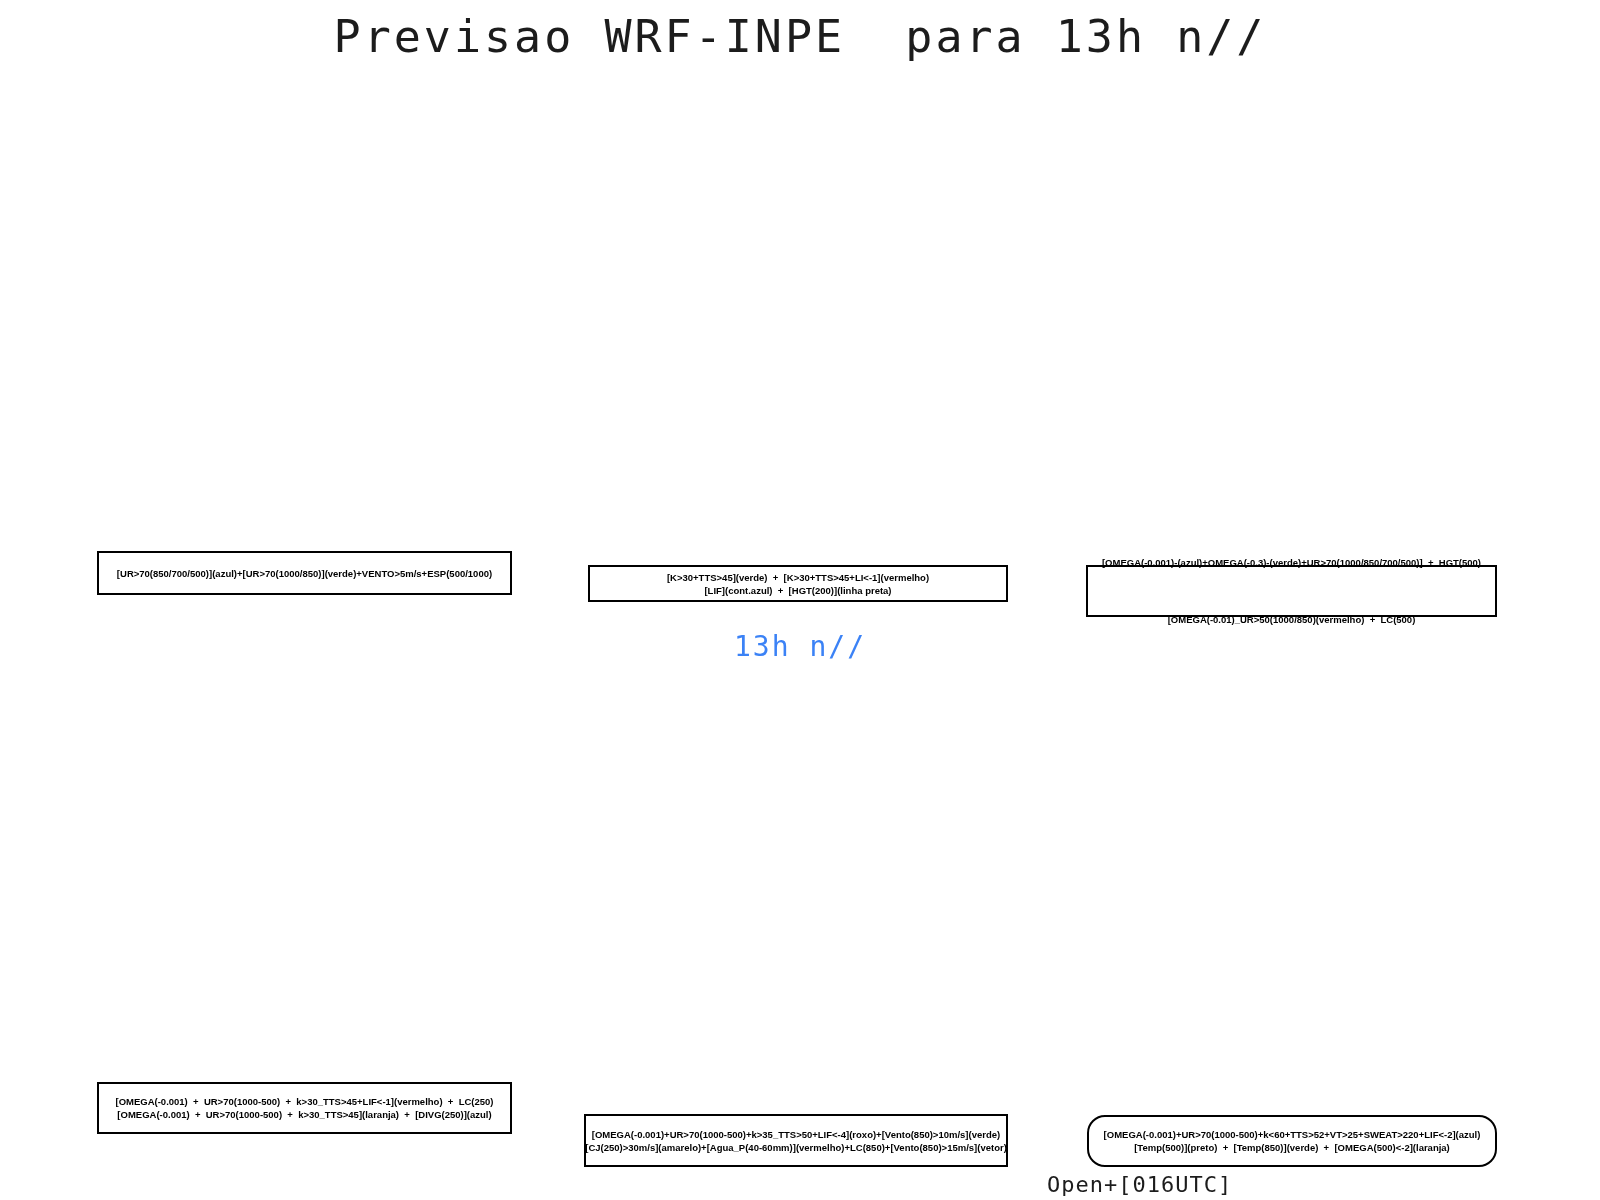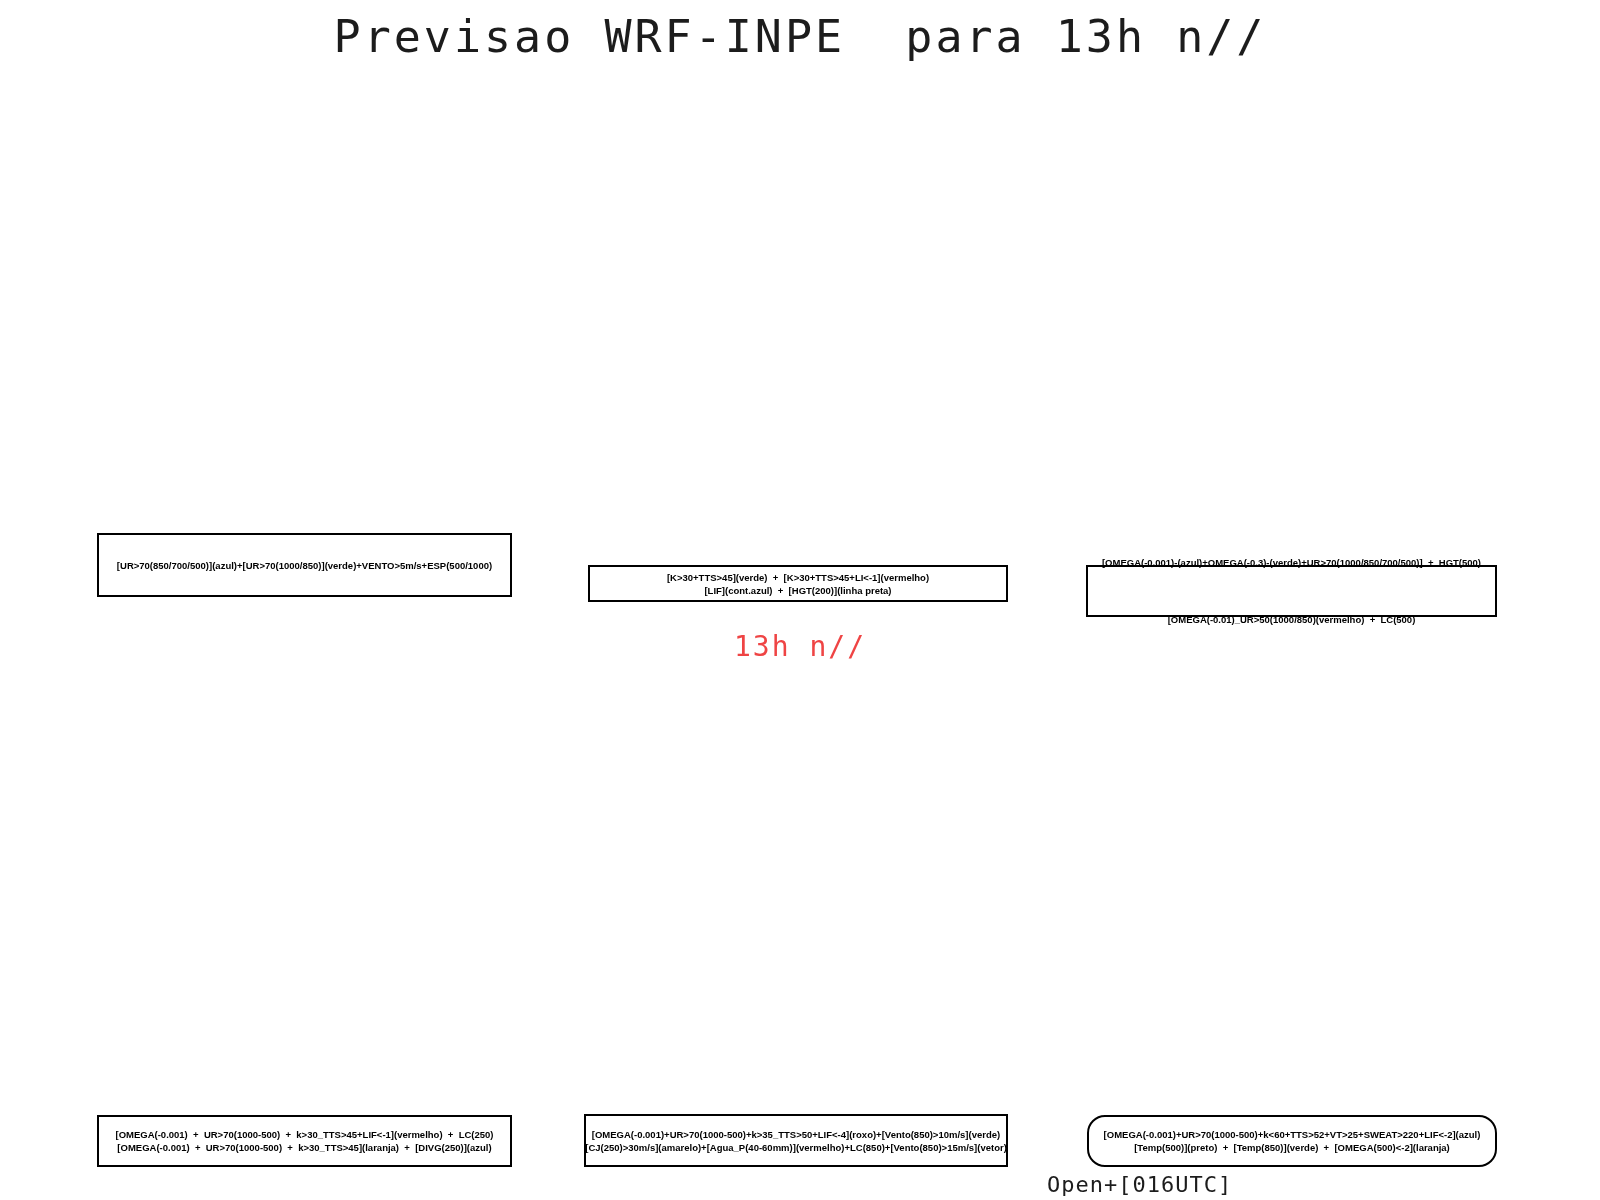--- a/index.html
+++ b/index.html
@@ -26,21 +26,21 @@
     white-space: pre;
   }
   .mid-label {
     position: absolute;
     left: 0; top: 630px;
     width: 1600px;
     text-align: center;
     font-family: "DejaVu Sans Mono", monospace;
     font-size: 28px;
     letter-spacing: 2px;
-    color: #ef4444;
+    color: #3b82f6;
     white-space: pre;
   }
   .footer-label {
     position: absolute;
     left: 1047px; top: 1172px;
     width: 360px;
     text-align: left;
     font-family: "DejaVu Sans Mono", monospace;
     font-size: 22px;
     letter-spacing: 1px;
@@ -60,25 +60,25 @@
   .caption-line {
     font-family: "Liberation Sans", sans-serif;
     font-weight: 700;
     font-size: 9.5px;
     line-height: 13px;
     color: #000000;
     white-space: pre;
     text-align: center;
   }
   
-  #box1 { left: 97px;  top: 533px; width: 415px; height: 64px; }
+  #box1 { left: 97px;  top: 551px; width: 415px; height: 44px; }
   #box2 { left: 588px; top: 565px; width: 420px; height: 37px; }
   #box3 { left: 1086px;top: 565px; width: 411px; height: 52px; gap: 44px; }
   
-  #box4 { left: 97px;  top: 1115px; width: 415px; height: 52px; }
+  #box4 { left: 97px;  top: 1082px; width: 415px; height: 52px; }
   #box5 { left: 584px; top: 1114px; width: 424px; height: 53px; }
   #box6 { left: 1087px;top: 1115px; width: 410px; height: 52px; border-radius: 18px; }
 </style>
 </head>
 <body>
 
 <div class="screen">
 
   <div class="plot-title">Previsao WRF-INPE  para 13h n//</div>
 

